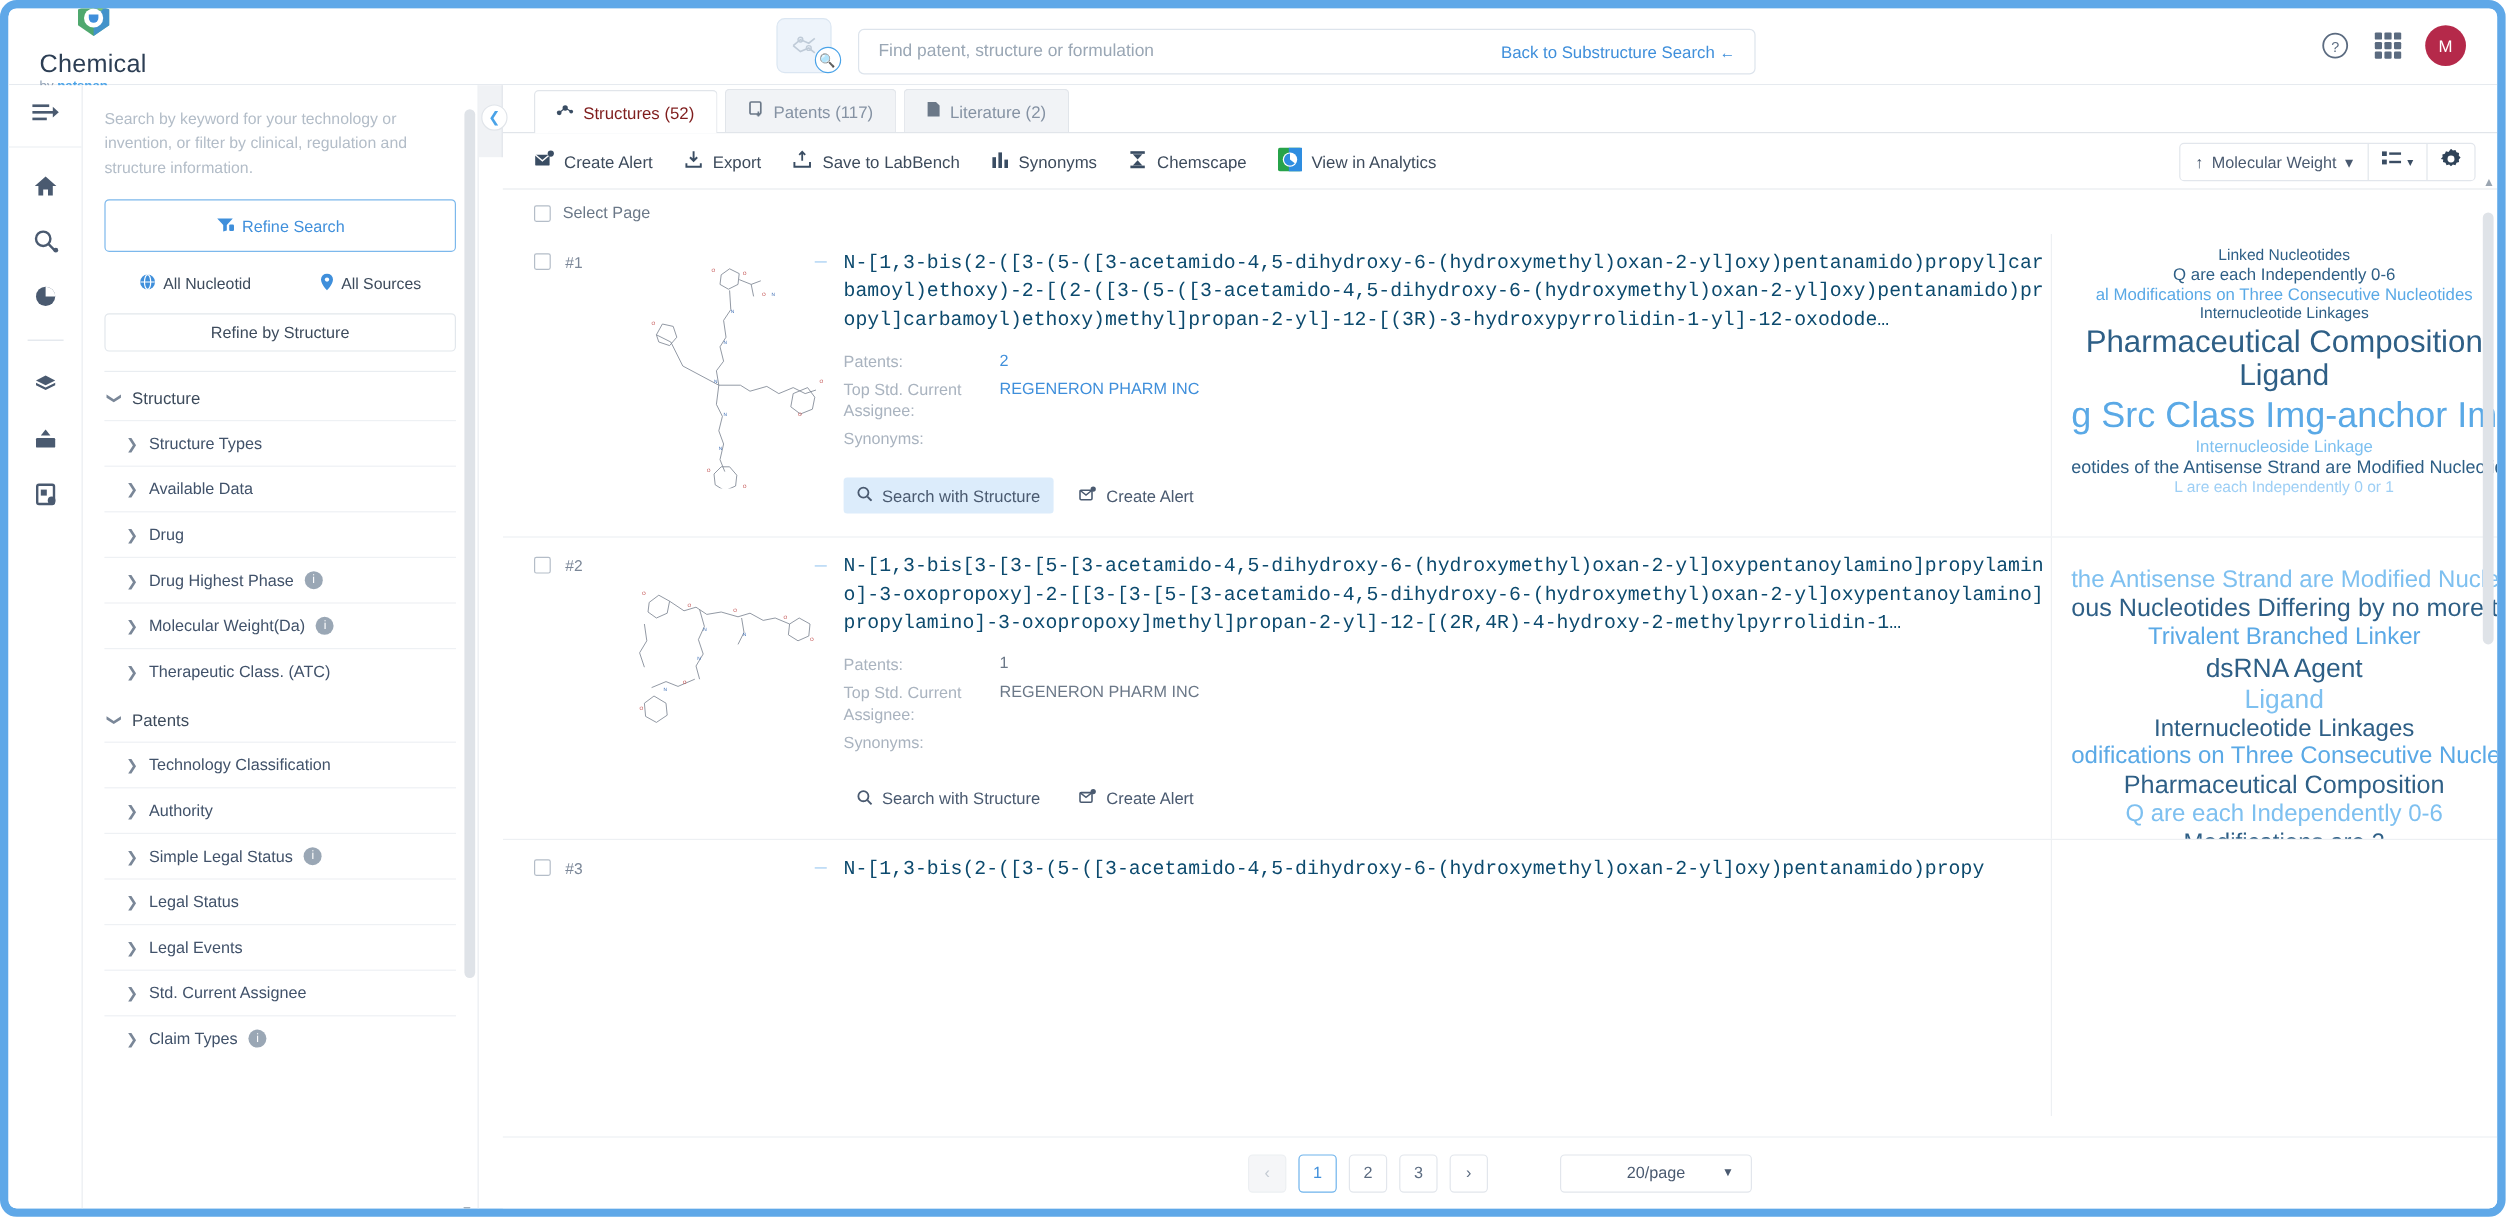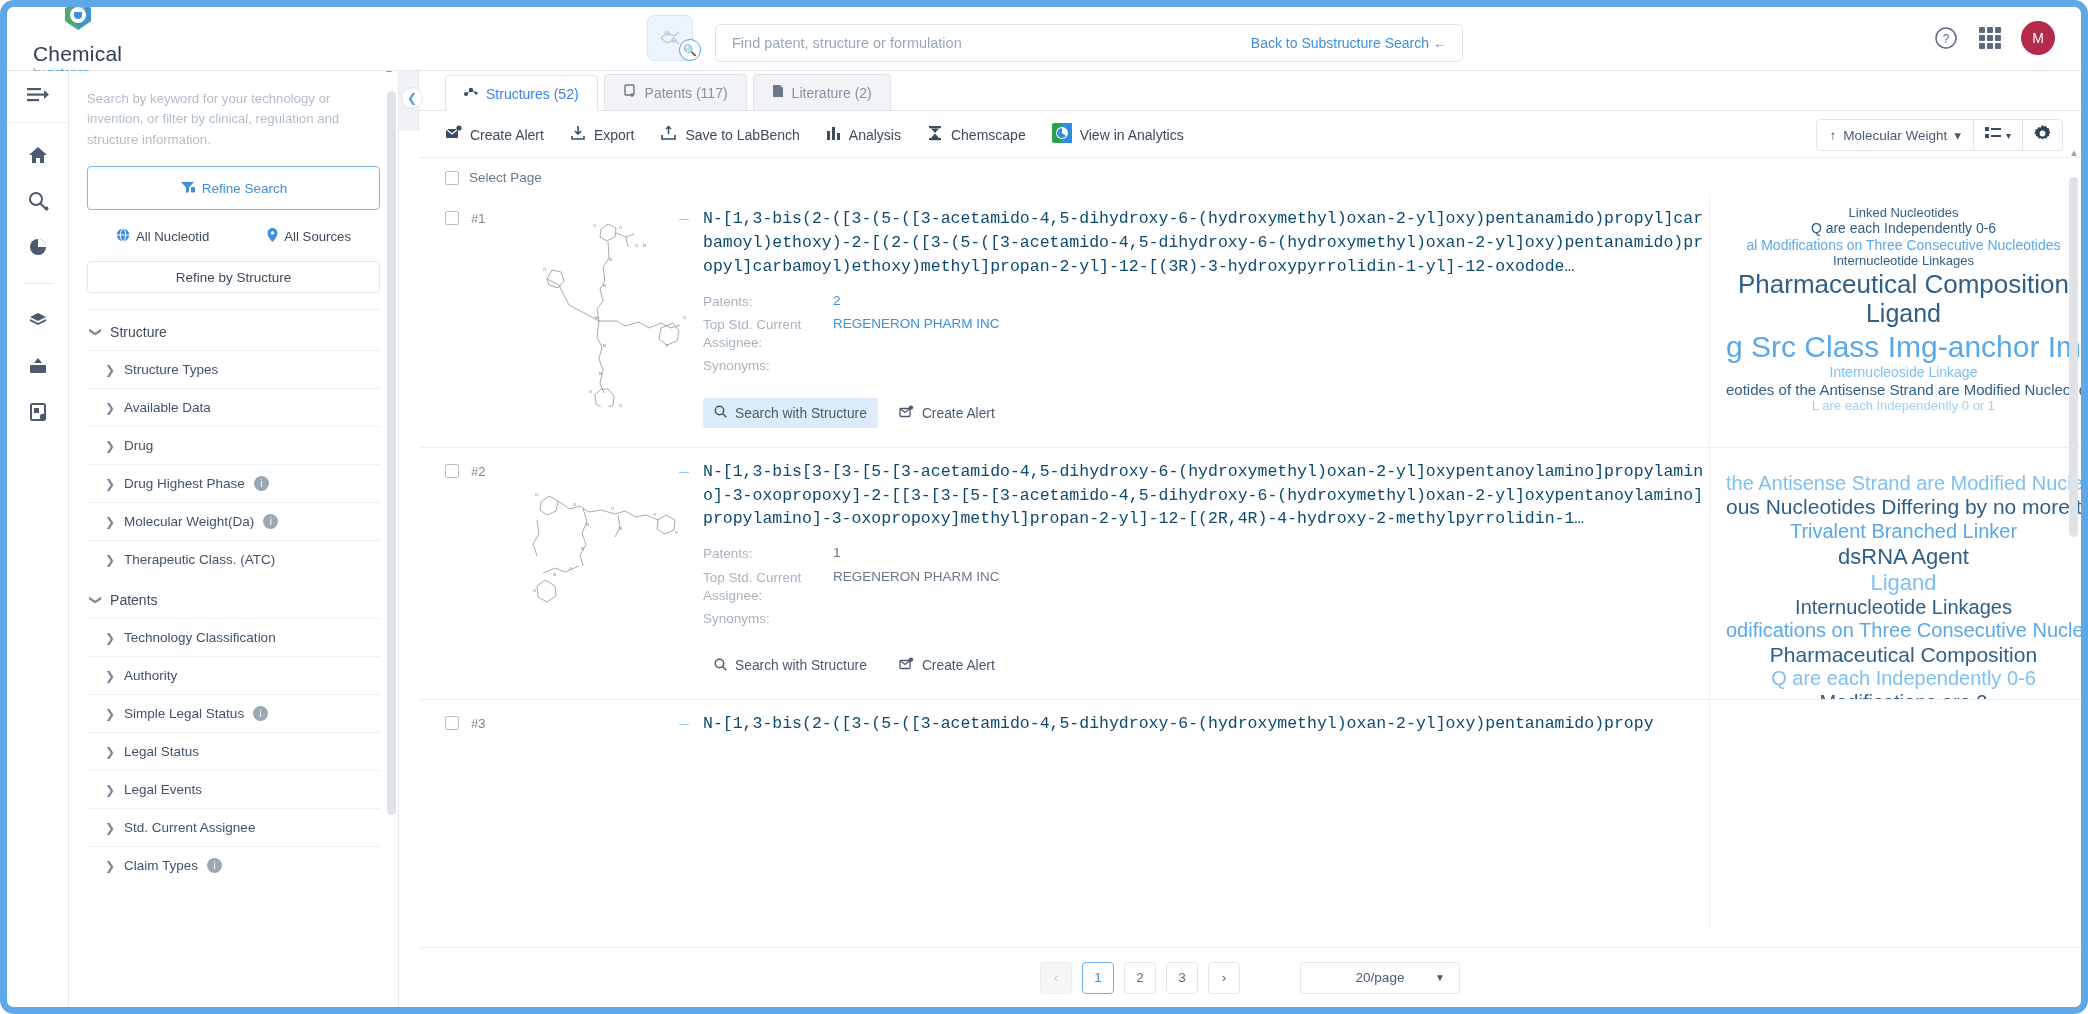--- a/index.html
+++ b/index.html
@@ -137,21 +137,21 @@
     position: absolute; left: 20px; top: 0; right: 0; height: 40px;
     border-bottom: 1px solid #e1e5ea; display: flex; align-items: flex-end;
     padding-left: 26px;
   }
   .tab {
     height: 36px; padding: 0 18px; display: flex; align-items: center; gap: 8px;
     font-size: 14px; color: #8592a3; background: #f1f3f6;
     border: 1px solid #e1e5ea; border-bottom: none;
     border-radius: 4px 4px 0 0; margin-right: 6px;
   }
-  .tab.active { background: #fff; color: #3b82f6; border-color: #e1e5ea; position: relative; top: 1px; padding-left: 17px; }
+  .tab.active { background: #fff; color: #7f1d1d; border-color: #e1e5ea; position: relative; top: 1px; padding-left: 17px; }
 
   .toolbar {
     position: absolute; left: 20px; top: 41px; right: 0; height: 46px;
     border-bottom: 1px solid #e8ebef;
     display: flex; align-items: center; padding-left: 26px; gap: 26px;
   }
   .tb-btn { display: flex; align-items: center; gap: 8px; font-size: 14px; color: #3d4b5c; }
   .tb-right { position: absolute; right: 18px; top: 7px; display: flex; align-items: center; height: 32px;
     border: 1px solid #e2e6ec; border-radius: 4px; }
   .tb-sort { padding: 0 12px; height: 30px; display: flex; align-items: center; gap: 7px;
@@ -488,21 +488,21 @@
               <path d="M8.5 9 v-7 M6 4 l2.5 -2.5 l2.5 2.5" stroke="#3a4d63" stroke-width="1.5" fill="none"></path>
             </svg></span>
         <span>Save to LabBench</span>
       </div>
       <div class="tb-btn">
         <span><svg width="15" height="15" viewBox="0 0 15 15">
               <rect x="1" y="5" width="3" height="9" fill="#3a4d63"></rect>
               <rect x="6" y="1" width="3" height="13" fill="#3a4d63"></rect>
               <rect x="11" y="7" width="3" height="7" fill="#3a4d63"></rect>
             </svg></span>
-        <span>Analysis</span>
+        <span>Synonyms</span>
       </div>
       <div class="tb-btn">
         <span><svg width="16" height="16" viewBox="0 0 16 16">
               <rect x="2" y="1" width="12" height="2.2" fill="#3a4d63"></rect>
               <path d="M4 3.5 L8 8 L12 3.5 Z" fill="#3a4d63"></path>
               <path d="M4 13 L8 8.5 L12 13 Z" fill="#3a4d63"></path>
               <rect x="2" y="13" width="12" height="2.2" fill="#3a4d63"></rect>
             </svg></span>
         <span>Chemscape</span>
       </div>

